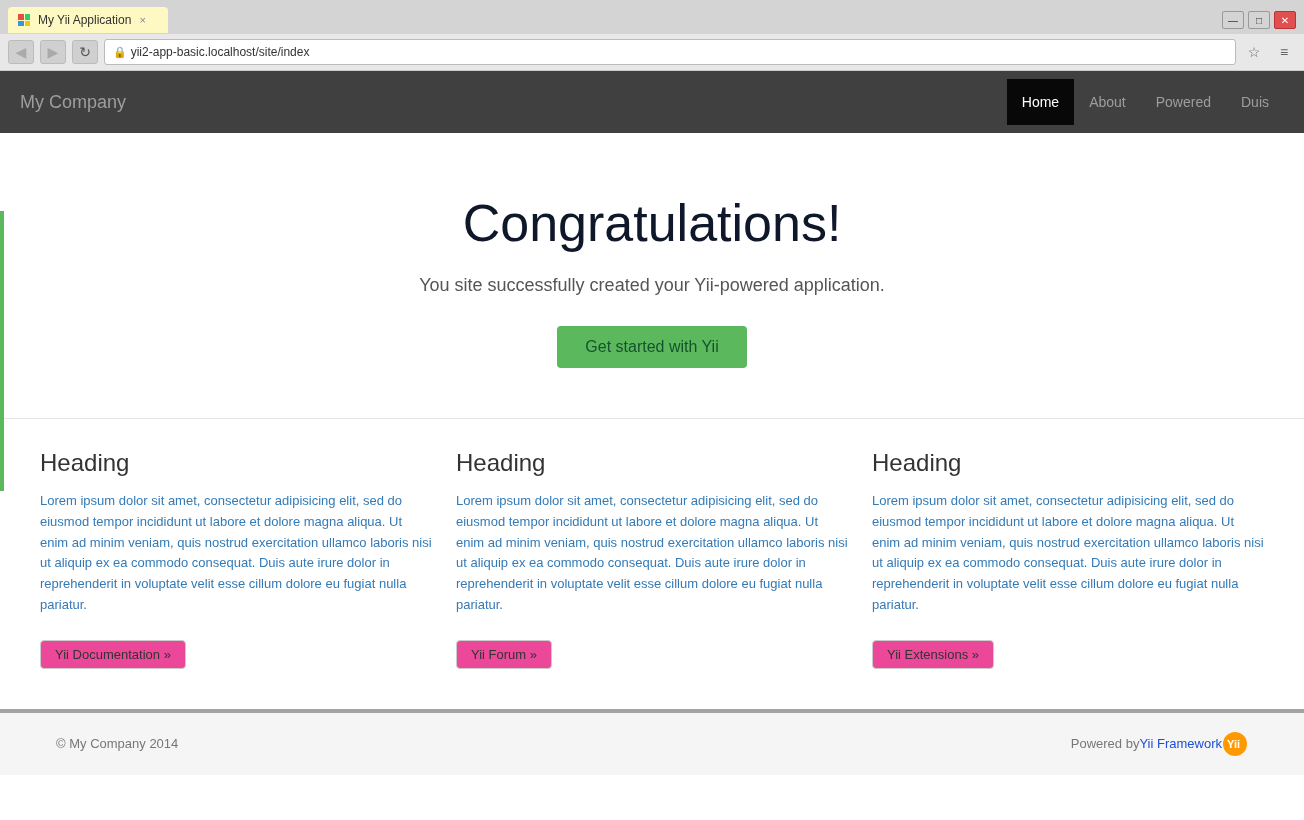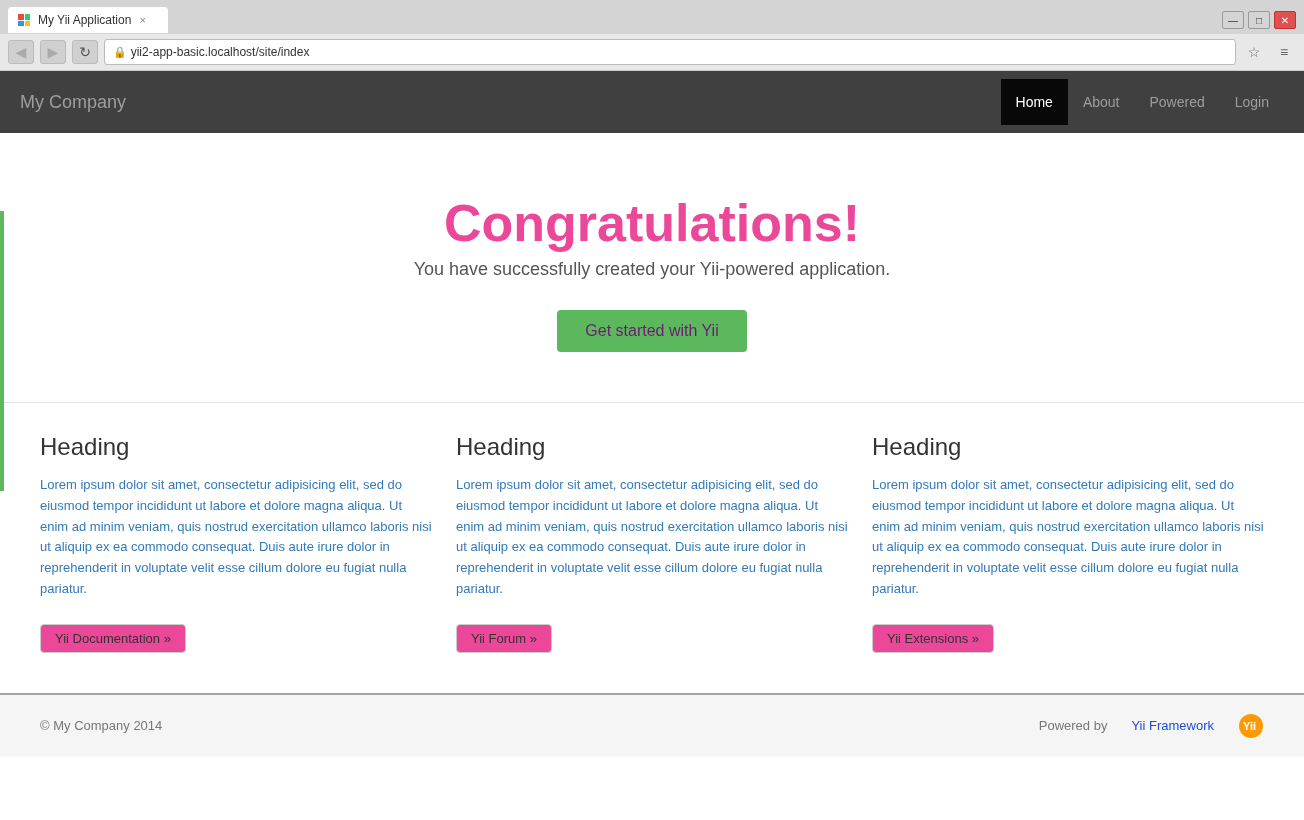--- a/index.html
+++ b/index.html
@@ -1,21 +1,21 @@
 <!DOCTYPE html>
 <html><head>
   <meta charset="utf-8">
   <style>
     * { margin: 0; padding: 0; box-sizing: border-box; }
     body { font-family: "Helvetica Neue", Helvetica, Arial, sans-serif; font-size: 14px; color: #333; background: #fff; }
 
     
     .browser-chrome { background: #e8e8e8; border-bottom: 1px solid #ccc; }
     .browser-titlebar { display: flex; align-items: center; padding: 6px 8px 0 8px; background: #d4d4d4; height: 34px; }
-    .browser-tab { display: flex; align-items: center; background: #ffffff; border-radius: 4px 4px 0 0; padding: 4px 10px; font-size: 12px; color: #333; min-width: 160px; height: 26px; }
+    .browser-tab { display: flex; align-items: center; background: #fef9c3; border-radius: 4px 4px 0 0; padding: 4px 10px; font-size: 12px; color: #333; min-width: 160px; height: 26px; }
     .browser-tab-favicon { width: 14px; height: 14px; margin-right: 6px; display: flex; align-items: center; }
     .browser-tab-favicon-grid { display: grid; grid-template-columns: 1fr 1fr; gap: 1px; width: 12px; height: 12px; }
     .browser-tab-favicon-grid span { display: block; }
     .browser-tab-close { margin-left: 8px; color: #888; font-size: 11px; cursor: pointer; }
     .window-controls { margin-left: auto; display: flex; gap: 4px; }
     .win-btn { width: 22px; height: 18px; display: flex; align-items: center; justify-content: center; font-size: 10px; cursor: pointer; border: 1px solid #999; border-radius: 2px; }
     .win-btn-min { background: #d4d4d4; }
     .win-btn-max { background: #d4d4d4; }
     .win-btn-close { background: #e05050; color: #fff; border-color: #c03030; }
 
@@ -27,33 +27,33 @@
     .toolbar-icon { width: 24px; height: 24px; display: flex; align-items: center; justify-content: center; color: #666; font-size: 14px; cursor: pointer; }
 
     
     .navbar { background: #404040; min-height: 50px; display: flex; align-items: center; padding: 8px 20px; }
     .navbar-brand { color: #9d9d9d; font-size: 18px; text-decoration: none; margin-right: auto; }
     .navbar-nav { display: flex; list-style: none; }
     .navbar-nav li a { color: #9d9d9d; text-decoration: none; padding: 15px 15px; display: block; font-size: 14px; }
     .navbar-nav li.active a { color: #fff; background: #080808; }
 
     .hero { text-align: center; padding: 60px 20px 50px; background: #fff; }
-    .hero h1 { font-size: 52px; font-weight: 700; color: #ec4899; margin-bottom: 6px; }
+    .hero h1 { font-size: 52px; font-weight: 400; color: #0f172a; margin-bottom: 22px; }
     .hero p { font-size: 18px; color: #555; margin-bottom: 30px; }
-    .btn-success { background: #5cb85c; color: #701a75; border: none; padding: 12px 28px; font-size: 16px; border-radius: 4px; cursor: pointer; font-weight: 400; }
+    .btn-success { background: #5cb85c; color: #14532d; border: none; padding: 12px 28px; font-size: 16px; border-radius: 4px; cursor: pointer; font-weight: 400; }
 
     .content-section { padding: 30px 40px 40px; border-top: 1px solid #e5e5e5; }
     .columns { display: flex; gap: 24px; }
     .column { flex: 1; }
     .column h3 { font-size: 24px; font-weight: 500; margin-bottom: 14px; color: #333; }
     .column p { color: #337ab7; font-size: 13px; line-height: 1.6; margin-bottom: 24px; }
     .btn-default { background: #ec4899; color: #333; border: 1px solid #ccc; padding: 6px 14px; border-radius: 4px; font-size: 13px; cursor: pointer; text-decoration: none; display: inline-block; }
 
-    .footer { background: #f5f5f5; border-top: 2px solid #a3a3a3; padding: 18px 40px; display: flex; align-items: center; justify-content: space-between; font-size: 13px; color: #777; }
-    .footer-right { display: flex; align-items: center; gap: 24px; }
+    .footer { background: #f5f5f5; border-top: 4px solid #a3a3a3; padding: 18px 56px; display: flex; align-items: center; justify-content: space-between; font-size: 13px; color: #777; }
+    .footer-right { display: flex; align-items: center; gap: 0; }
     .yii-link { color: #1d4ed8; text-decoration: none; }
 
     
     .page-wrapper { position: relative; }
     .left-accent { position: absolute; left: 0; top: 140px; width: 4px; height: 280px; background: #5cb85c; }
   </style>
 </head>
 <body>
 
 <div class="browser-chrome">
@@ -104,28 +104,28 @@
       <li class="active">
         <a href="#">Home</a>
       </li>
       <li>
         <a href="#">About</a>
       </li>
       <li>
         <a href="#">Powered</a>
       </li>
       <li>
-        <a href="#">Login</a>
+        <a href="#">Duis</a>
       </li>
     </ul>
   </nav>
 
   <div class="hero">
     <h1>Congratulations!</h1>
-    <p>You have successfully created your Yii-powered application.</p>
+    <p>You site successfully created your Yii-powered application.</p>
     <button class="btn-success">Get started with Yii</button>
   </div>
 
   <div class="content-section">
     <div class="columns">
 
       <div class="column">
         <h3>Heading</h3>
         <p>Lorem ipsum dolor sit amet, consectetur adipisicing elit, sed do eiusmod tempor incididunt ut labore et dolore magna aliqua. Ut enim ad minim veniam, quis nostrud exercitation ullamco laboris nisi ut aliquip ex ea commodo consequat. Duis aute irure dolor in reprehenderit in voluptate velit esse cillum dolore eu fugiat nulla pariatur.</p>
         <button class="btn-default">Yii Documentation »</button>

